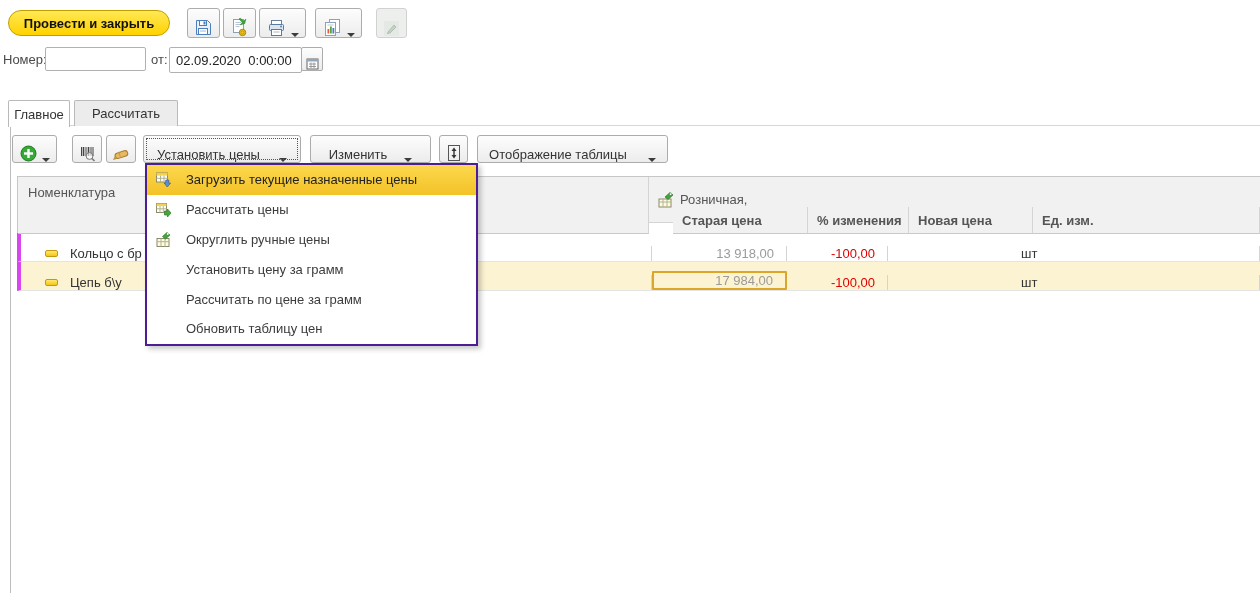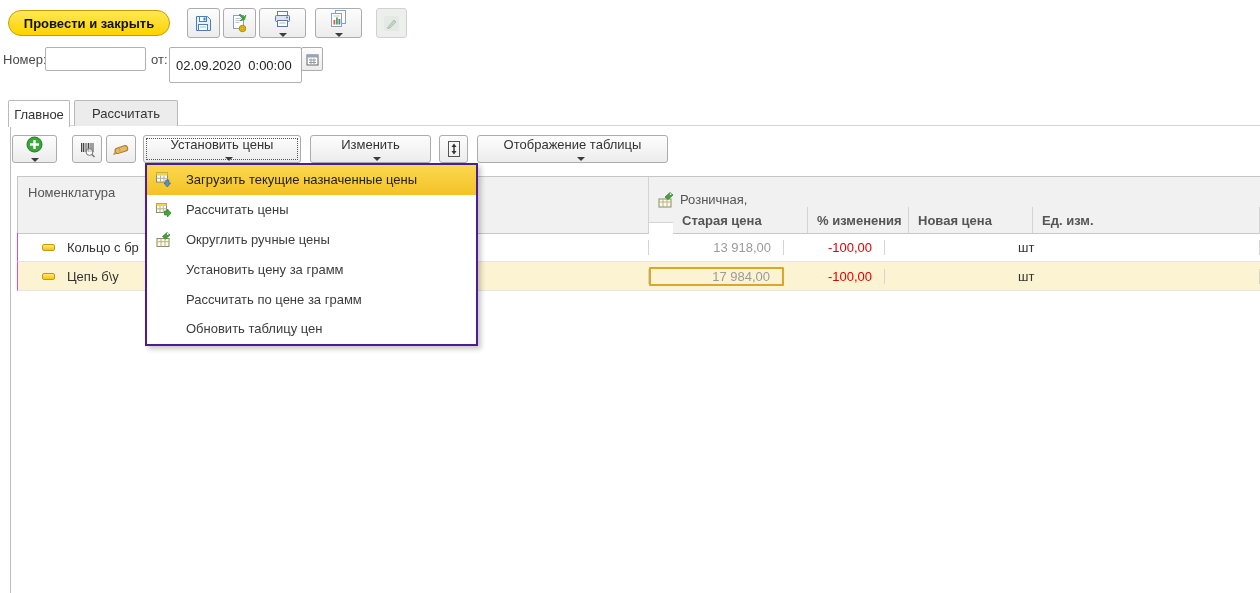--- a/index.html
+++ b/index.html
@@ -2,23 +2,23 @@
 <html><head>
 <meta charset="utf-8">
 <style>
   * { box-sizing: border-box; margin: 0; padding: 0; }
   html,body { width:1260px; height:593px; background:#fff; }
   body { font-family:"Liberation Sans","DejaVu Sans",sans-serif; font-size:13px; color:#333; }
   #app { position:relative; width:1260px; height:593px; background:#fff; overflow:hidden; }
 
   
   .btn {
-    position:absolute; display:flex; align-items:center; justify-content:center;
+    position:absolute; display:flex; align-items:flex-end; justify-content:center;
     border:1px solid #acacac; border-radius:3px;
-    background:linear-gradient(#fdfdfd,#ececec); cursor:pointer; gap:5px;flex-direction:column;
+    background:linear-gradient(#fdfdfd,#ececec); cursor:pointer; gap:5px;
   }
   .btn.disabled { background:#e9ece9; border-color:#c4c8c4; opacity:.8; }
   .caret { width:0; height:0; border-left:4px solid transparent; border-right:4px solid transparent; border-top:4px solid #3c3c3c; }
   .yellow-btn {
     position:absolute; display:flex; align-items:center; justify-content:center;
     background:linear-gradient(#ffe855,#ffd200); border:1px solid #c0a000; border-radius:3px;
     font-weight:bold; color:#111; cursor:pointer;
   }
   input.txt {
     position:absolute; border:1px solid #b1b1b1; border-radius:2px; background:#fff;
@@ -46,21 +46,21 @@
   .hcell { background:#f1f1f1; color:#555; }
   .col-nom  { width:631px; }
   .col-old  { width:135px; }
   .col-pct  { width:101px; }
   .col-new  { width:124px; }
   .col-unit { flex:1; }
   .nom-hdr { height:57px; padding:8px 0 0 10px; border-bottom:1px solid #c9c9c9; }
   .grp-hdr { flex:1; height:46px; display:flex; align-items:center; gap:6px; padding-left:8px; border-bottom:1px solid #d4d4d4; }
   .sub-hdr { display:flex; position:absolute; left:655px; top:30px; right:0;font-weight:bold; }
   .sub-hdr .hcell { height:27px; display:flex; align-items:center; padding-left:9px; border-bottom:1px solid #c9c9c9; }
-  .trow { display:flex; height:29px; border-left:1px solid #d946ef; border-bottom:1px solid #e4e4e4; align-items:center; }
+  .trow { display:flex; height:29px; border-left:4px solid #d946ef; border-bottom:1px solid #e4e4e4; align-items:flex-end; }
   .trow.selected { background:#fcf3d2; }
   .trow .cell { display:flex; align-items:center; }
   .name-cell { padding-left:24px; gap:12px; }
   .num-cell { justify-content:flex-end; padding-right:12px; color:#9b9b9b; }
   .pct-cell { justify-content:flex-end; padding-right:12px; color:#e00000; }
   .unit-cell { padding-left:9px; color:#333; }
   .cell-selected { border:2px solid #dca62a !important; border-radius:1px; }
   .item-dash { width:13px; height:7px; background:linear-gradient(#ffe96a,#f5c518); border:1px solid #c19a12; border-radius:2px; flex:0 0 auto; }
 
   
@@ -140,21 +140,21 @@
       <svg width="17" height="17" viewBox="0 0 17 17">
         <rect x="1" y="1" width="15" height="15" fill="#dfe4df"></rect>
         <path d="M5 12 L11 5 L13 7 L7 13 L4.5 13.5 Z" fill="#b9c9b4" stroke="#93a68e" stroke-width=".8"></path>
       </svg>
     </span>
   </div>
 
   <span class="lbl" style="left:3px; top:52px;">Номер:</span>
   <input class="txt" style="left: 45px; top: 47px; width: 101px; height: 24px;" value="">
   <span class="lbl" style="left:151px; top:52px;">от:</span>
-  <input class="txt" style="left: 169px; top: 47px; width: 133px; height: 36px;" value="02.09.2020  0:00:00">
+  <input class="txt" style="left: 169px; top: 47px; width: 133px; height: 26px;" value="02.09.2020  0:00:00">
   <div class="btn" style="left:301px; top:47px; width:22px; height:24px; border-radius:2px;">
     <span class="icon-slot">
       <svg width="13" height="13" viewBox="0 0 13 13">
         <rect x="1" y="2" width="11" height="10" fill="#fff" stroke="#666"></rect>
         <rect x="1" y="2" width="11" height="2.5" fill="#8fa6bd"></rect>
         <line x1="3" y1="7" x2="10" y2="7" stroke="#999"></line>
         <line x1="3" y1="9.5" x2="10" y2="9.5" stroke="#999"></line>
         <line x1="5" y1="5.5" x2="5" y2="11" stroke="#999"></line>
         <line x1="8" y1="5.5" x2="8" y2="11" stroke="#999"></line>
       </svg>

